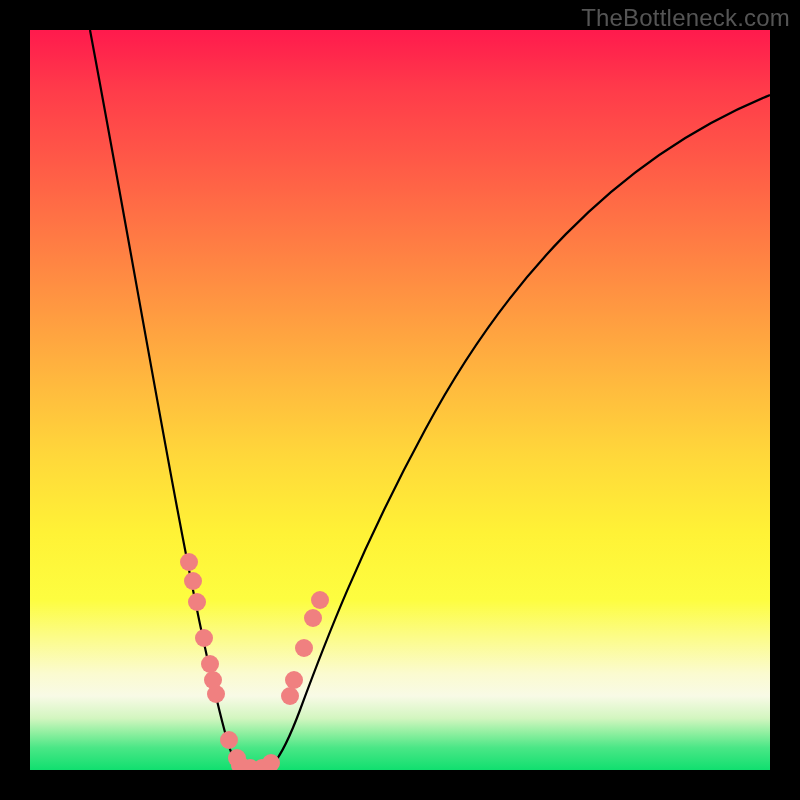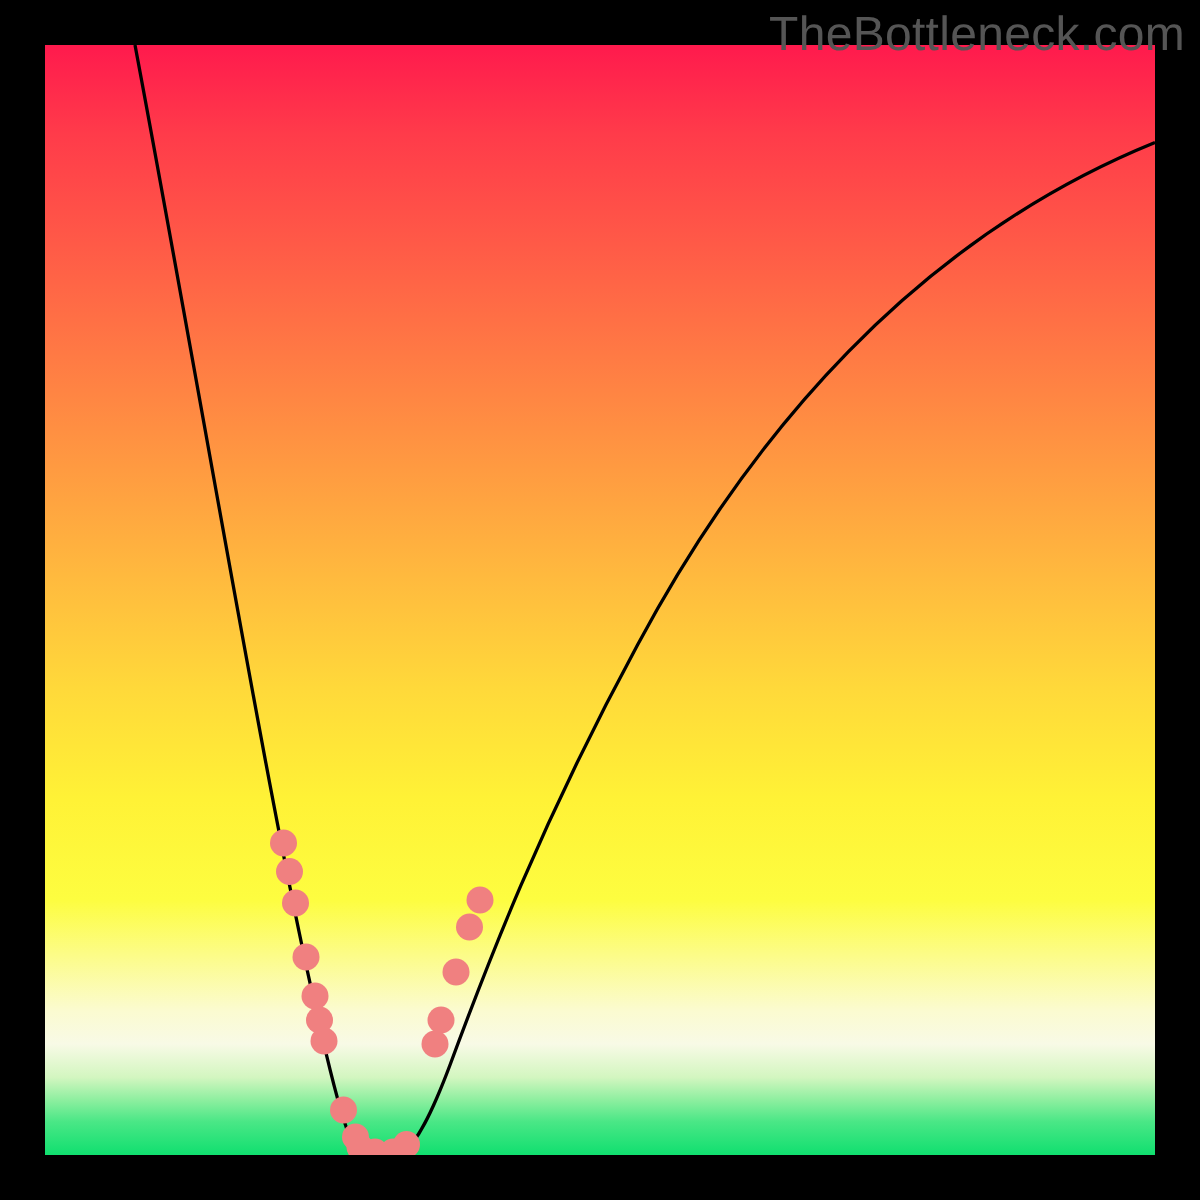--- a/index.html
+++ b/index.html
@@ -42,21 +42,21 @@
       #8fefa0 95%,
       #4ae786 97%,
       #10df6f 100%
     );
   }
   .watermark {
     position: absolute;
     top: 4px;
     right: 10px;
     color: #555;
-    font-size: 32px;
+    font-size: 24px;
     font-weight: 500;
     letter-spacing: 0.2px;
   }
   svg.curves {
     position: absolute;
     left: 0;
     top: 0;
     width: 740px;
     height: 740px;
   }

